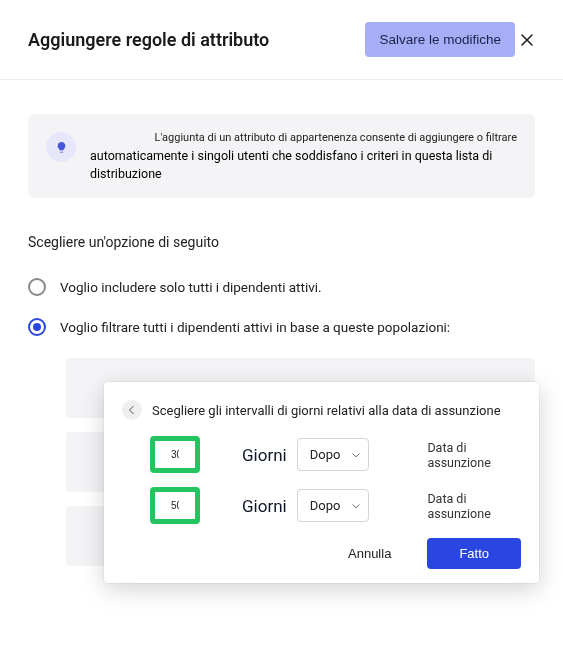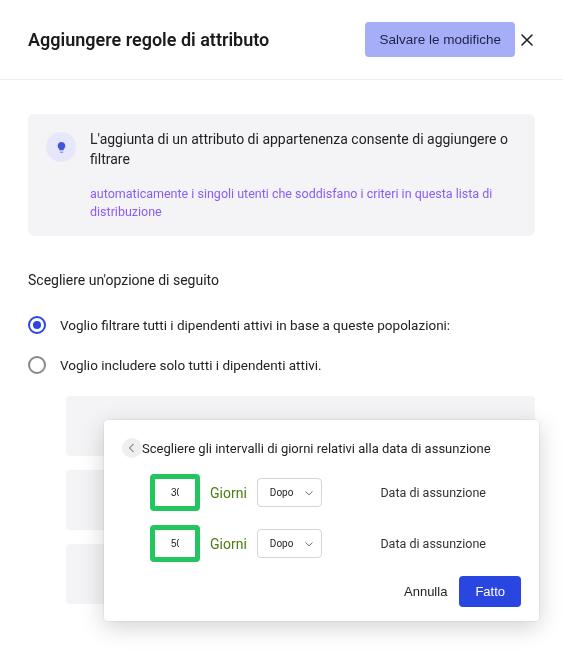--- a/index.html
+++ b/index.html
@@ -67,28 +67,29 @@
       display: flex;
       align-items: center;
       justify-content: center;
       flex-shrink: 0;
       margin-top: 2px;
     }
     .info-icon-wrap svg {
       fill: #4456d8;
     }
     .info-text .line1 {
-      font-size: 14px;
+      font-size: 11px;
       color: #222;
       line-height: 1.4;
-      margin-bottom: 16px;
+      margin-bottom: 2px;
+      text-align: right;
     }
     .info-text .line2 {
       font-size: 12.5px;
-      color: #8b5cf6;
+      color: #000000;
       line-height: 1.4;
     }
     .choose-heading {
       margin-top: 36px;
       font-size: 14px;
       color: #222;
     }
     .radio-group {
       margin-top: 28px;
     }
@@ -139,20 +140,21 @@
       left: 38px;
       right: -4px;
       background: #fff;
       border-radius: 4px;
       box-shadow: 0 6px 24px rgba(0,0,0,0.18), 0 0 0 1px rgba(0,0,0,0.04);
       padding: 18px 18px 14px;
     }
     .popup-header {
       display: flex;
       align-items: center;
+      gap: 10px;
       margin-bottom: 16px;
     }
     .back-icon {
       width: 20px;
       height: 20px;
       background: #efeff2;
       border-radius: 50%;
       display: inline-flex;
       align-items: center;
       justify-content: center;
@@ -172,68 +174,69 @@
     .num-input {
       width: 50px;
       padding: 8px 16px;
       border: 5px solid #22c55e;
       border-radius: 4px;
       font-size: 10px;
       text-align: left;
       color: #222;
     }
     .unit-label {
-      font-size: 14px;
-      color: #4d7c0f;
+      font-size: 17px;
+      color: #0f172a;
+      margin-left: 32px;
     }
     .select-wrap {
       position: relative;
       display: inline-flex;
       align-items: center;
     }
     .select-wrap .select-text {
       border: 1px solid #d4d4dc;
       border-radius: 4px;
       padding: 8px 28px 8px 12px;
-      font-size: 10px;
+      font-size: 13px;
       color: #222;
       background: #fff;
       cursor: pointer;
     }
     .select-wrap .chev {
       position: absolute;
       right: 8px;
       pointer-events: none;
       color: #666;
     }
     .field-label {
       font-size: 12.5px;
       color: #333;
       margin-left: 48px;
     }
     .popup-footer {
       display: flex;
       justify-content: flex-end;
-      gap: 4px;
+      gap: 28px;
       margin-top: 10px;
       align-items: center;
     }
     .cancel-btn {
       background: transparent;
       border: none;
       color: #222;
       font-size: 13px;
       padding: 8px 8px;
       cursor: pointer;
     }
     .done-btn {
       background: #2a46e0;
       color: #fff;
       border: none;
-      padding: 8px 16px;
+      padding: 8px 32px;
       border-radius: 4px;
       font-size: 13px;
       cursor: pointer;
     }
   </style>
 </head>
 <body>
 
 <div class="header">
   <div class="header-title">Aggiungere regole di attributo</div>
@@ -258,26 +261,26 @@
     <div class="info-text">
       <div class="line1">L'aggiunta di un attributo di appartenenza consente di aggiungere o filtrare</div>
       <div class="line2">automaticamente i singoli utenti che soddisfano i criteri in questa lista di distribuzione</div>
     </div>
   </div>
 
   <div class="choose-heading">Scegliere un'opzione di seguito</div>
 
   <div class="radio-group">
     <div class="radio-row">
+      <span class="radio"></span>
+      <span class="radio-label">Voglio includere solo tutti i dipendenti attivi.</span>
+    </div>
+    <div class="radio-row">
       <span class="radio selected"></span>
       <span class="radio-label">Voglio filtrare tutti i dipendenti attivi in base a queste popolazioni:</span>
-    </div>
-    <div class="radio-row">
-      <span class="radio"></span>
-      <span class="radio-label">Voglio includere solo tutti i dipendenti attivi.</span>
     </div>
   </div>
 
   <div class="filter-area">
     <div class="bg-bar"></div>
     <div class="bg-bar"></div>
     <div class="bg-bar"></div>
 
     <div class="popup">
       <div class="popup-header">

